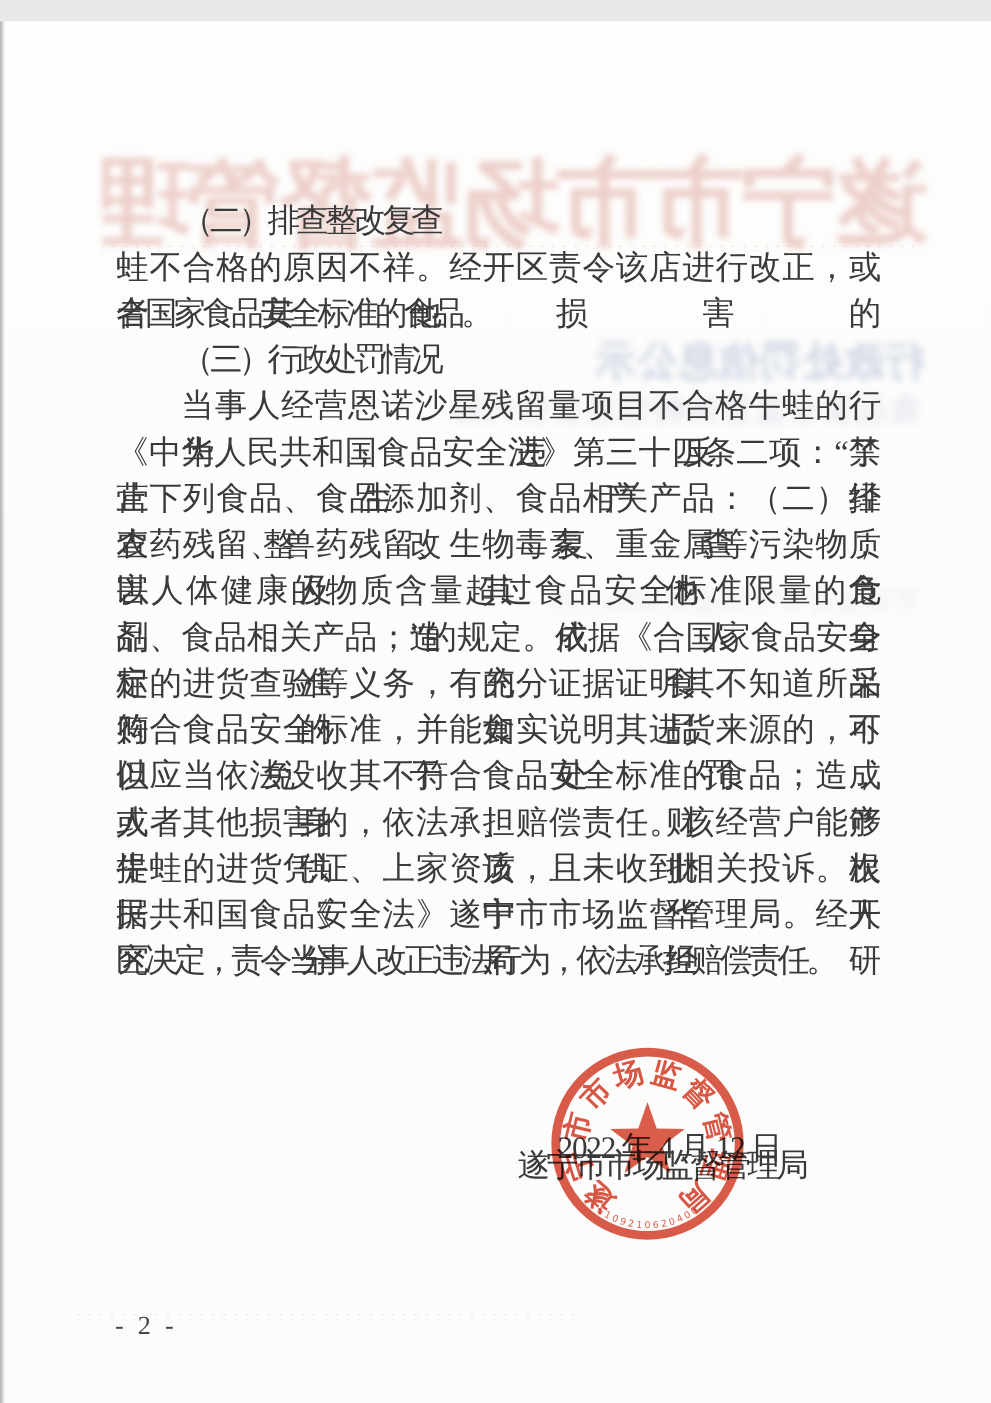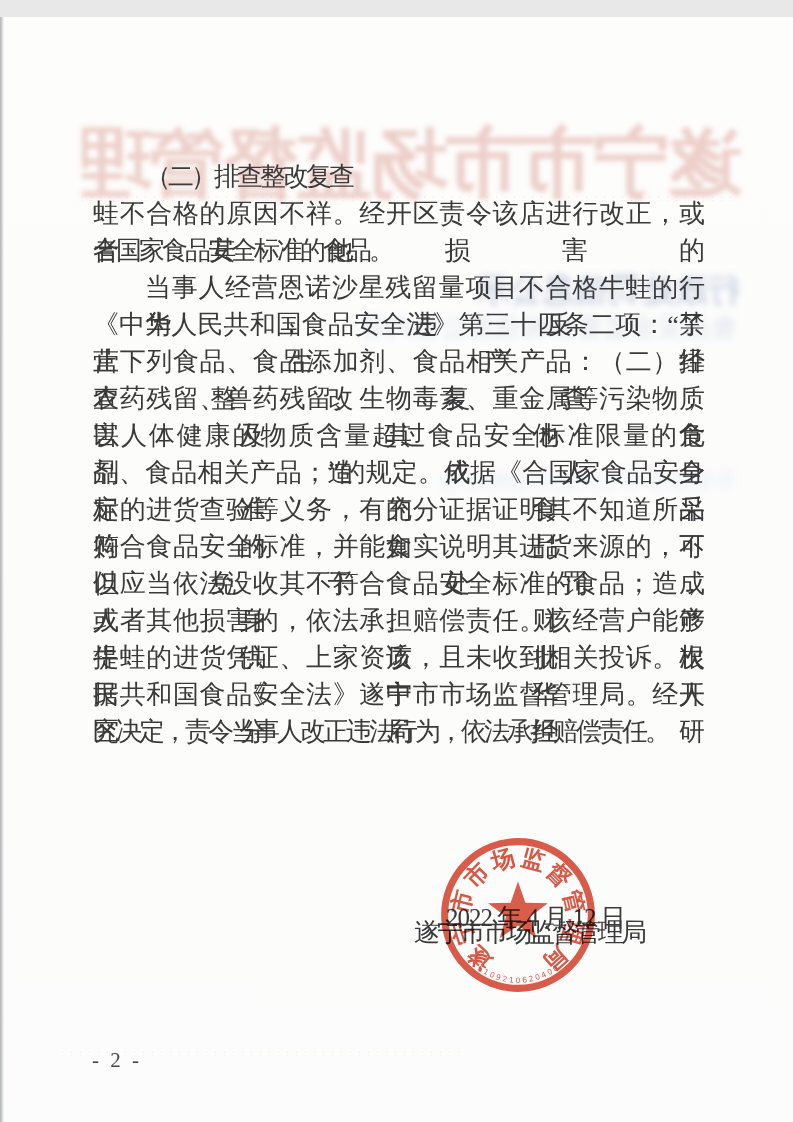--- a/index.html
+++ b/index.html
@@ -124,20 +124,21 @@
   <div class="speckle speckle-top"></div>
   <div class="ghost ghost-blue-1">行政处罚信息公示</div>
   <div class="ghost ghost-blue-2">食品安全监督抽检信息公告内容</div>
   <div class="ghost ghost-blue-3">市场监督管理局监督抽检公告</div>
   <div class="speckle speckle-bottom"></div>
 
   <div class="doc-body">
       <div class="doc-line indent">（二）排查整改复查</div>
       <div class="doc-line just">蛙不合格的原因不祥。经开区责令该店进行改正，或者其他损害的</div>
       <div class="doc-line">合国家食品安全标准的食品。</div>
+      <div class="doc-line indent">（三）行政处罚情况</div>
       <div class="doc-line indent just">当事人经营恩诺沙星残留量项目不合格牛蛙的行为，违反了</div>
       <div class="doc-line just">《中华人民共和国食品安全法》第三十四条二项：“禁止生产经</div>
       <div class="doc-line just">营下列食品、食品添加剂、食品相关产品：（二）排查整改复查，</div>
       <div class="doc-line just">农药残留、兽药残留、生物毒素、重金属等污染物质以及其他危</div>
       <div class="doc-line just">害人体健康的物质含量超过食品安全标准限量的食品、造成人身</div>
       <div class="doc-line just">剂、食品相关产品；”的规定。依据《合国家食品安全标准的食品</div>
       <div class="doc-line just">定的进货查验等义务，有充分证据证明其不知道所采购的食品不</div>
       <div class="doc-line just">符合食品安全标准，并能如实说明其进货来源的，可以免于处罚，</div>
       <div class="doc-line just">但应当依法没收其不符合食品安全标准的食品；造成人身、财产</div>
       <div class="doc-line just">或者其他损害的，依法承担赔偿责任。该经营户能够提供该批次</div>

